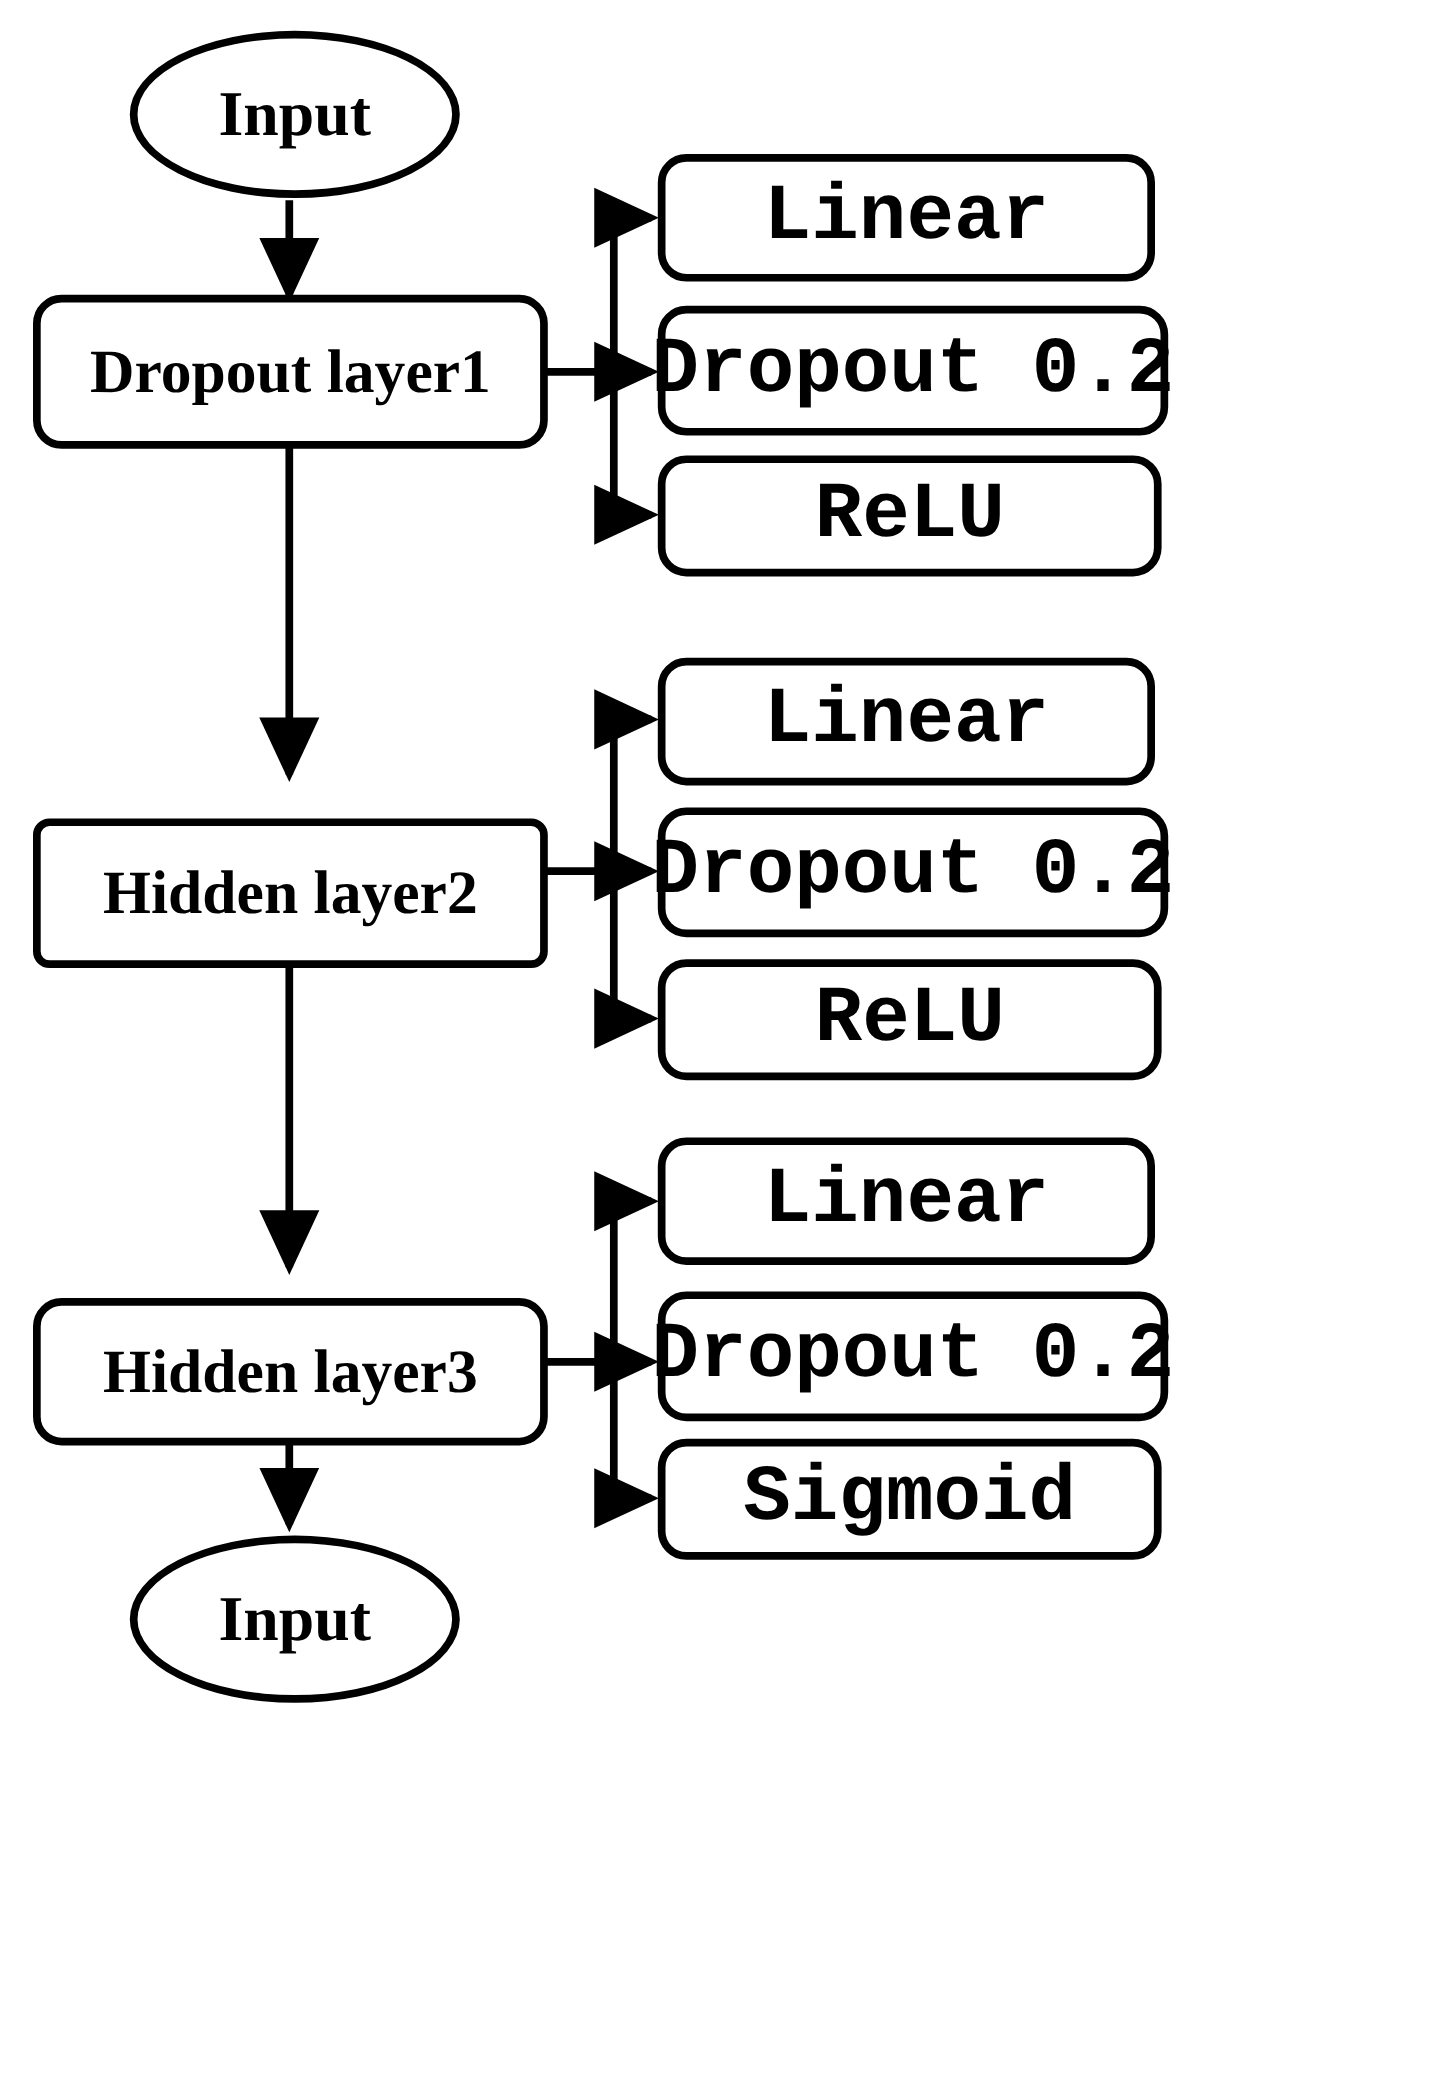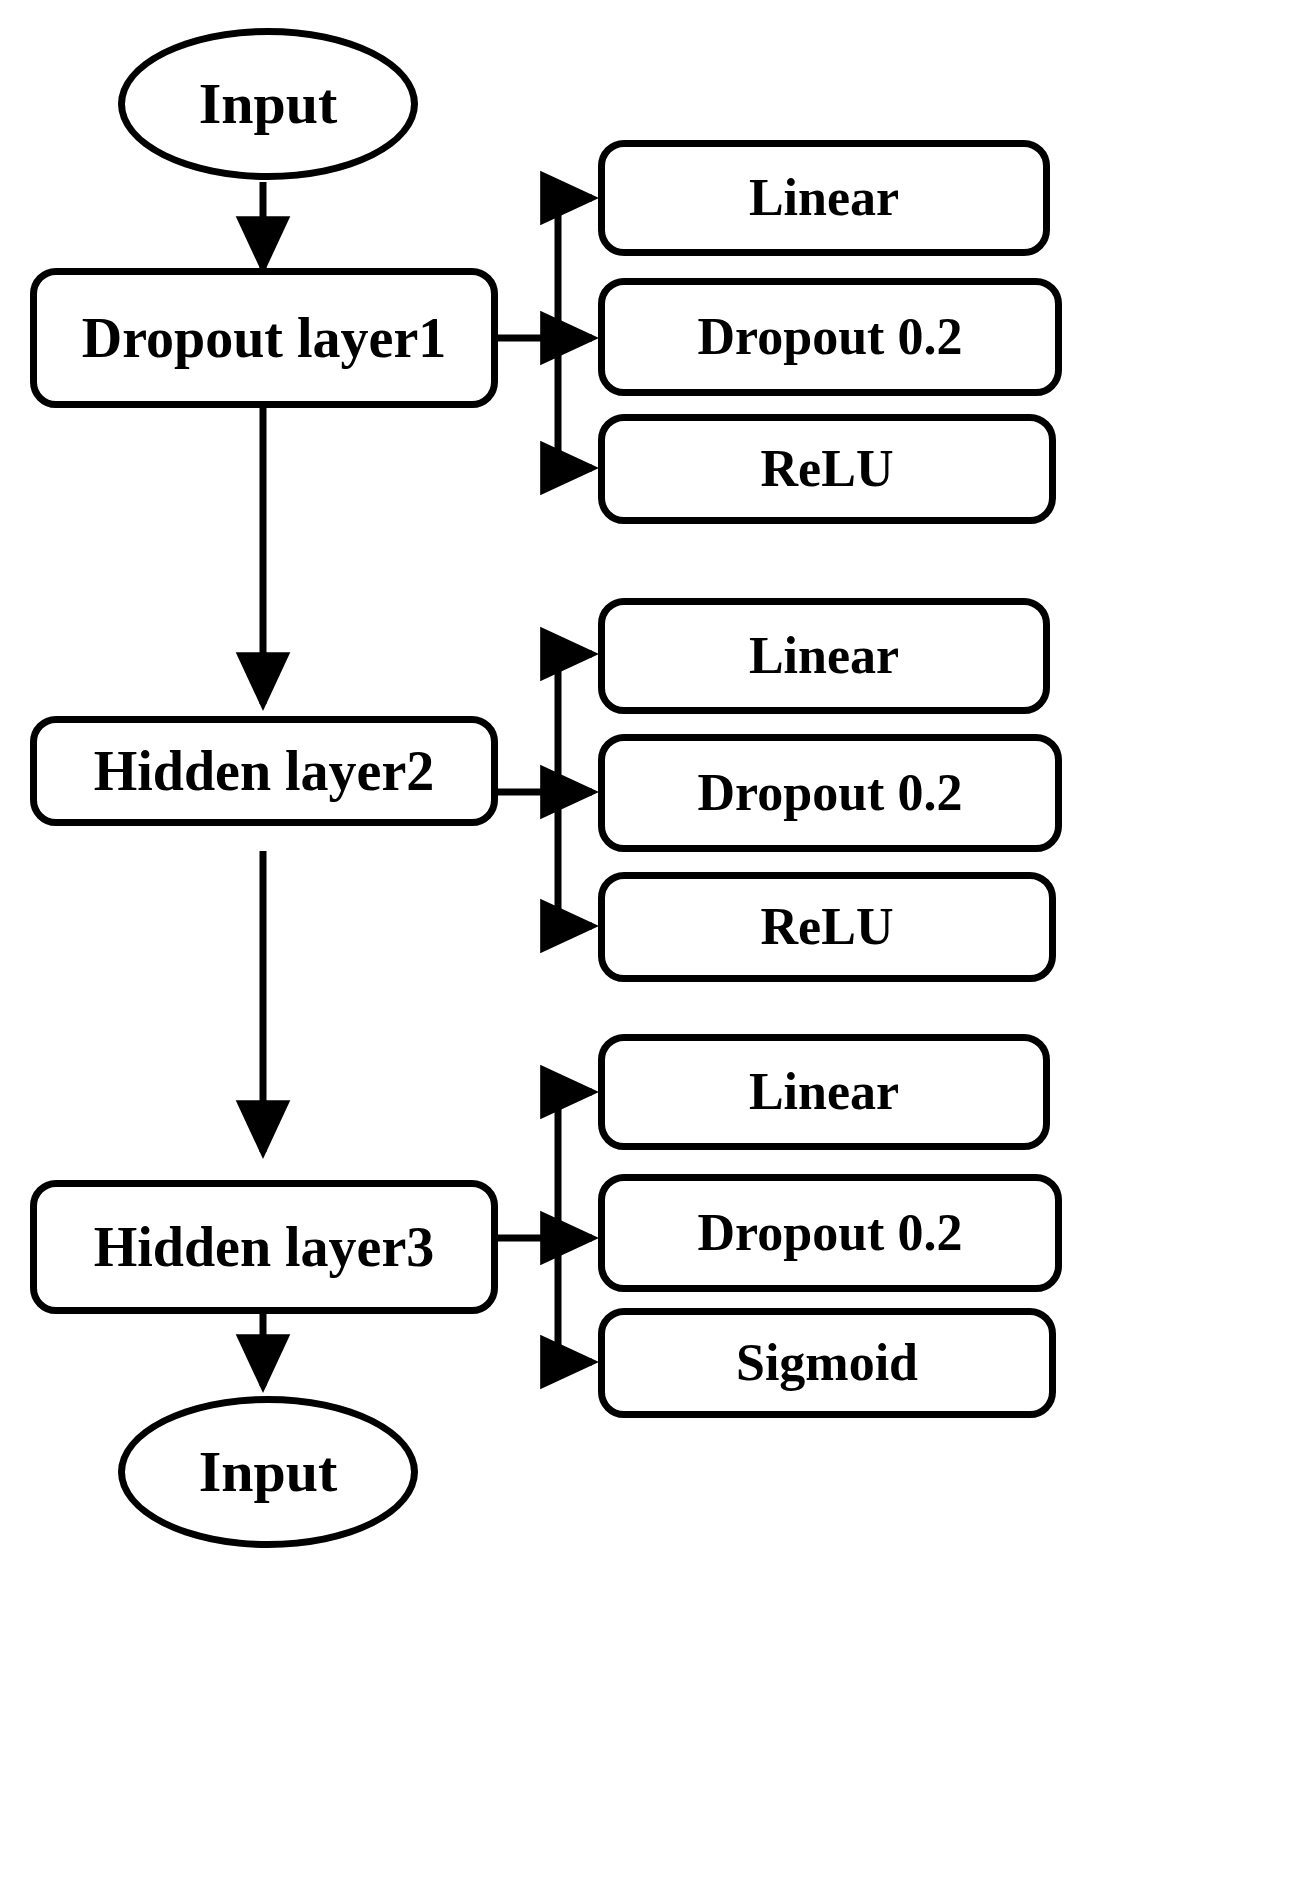--- a/index.html
+++ b/index.html
@@ -42,21 +42,21 @@
   }
   .rbox {
     border: 7px solid #000000;
     border-radius: 26px;
   }
   .ellipse {
     border: 7px solid #000000;
     border-radius: 50%;
   }
   .t-stage { font-size: 56px; }
-  .t-op    { font-size: 52px; }
+  .t-op    { font-size: 72px; font-family: Liberation Mono, monospace; }
   .t-io    { font-size: 58px; }
 </style>
 </head>
 <body>
 
 <div id="diagram-root">
 
   <svg class="layer" viewBox="0 0 1312 1889" xmlns="http://www.w3.org/2000/svg">
     <defs>
       <marker id="ah" markerWidth="9" markerHeight="9" refX="7.4" refY="4.5" orient="auto" markerUnits="strokeWidth">
@@ -94,21 +94,21 @@
   </svg>
 
   <div class="node ellipse t-io" style="left:118px; top:28px; width:300px; height:152px;align-items:center;">
     <span>Input</span>
   </div>
 
   <div class="node rbox t-stage" style="left:30px; top:268px; width:468px; height:140px;">
     <span>Dropout layer1</span>
   </div>
 
-  <div class="node rbox t-stage" style="left:30px; top:716px; width:468px; height:110px;">
+  <div class="node rbox t-stage" style="left:30px; top:744px; width:468px; height:136px;border-radius:15px;">
     <span>Hidden layer2</span>
   </div>
 
   <div class="node rbox t-stage" style="left:30px; top:1164px; width:468px; height:134px;margin-top:16px;">
     <span>Hidden layer3</span>
   </div>
 
   <div class="node ellipse t-io" style="left:118px; top:1396px; width:300px; height:152px;">
     <span>Input</span>
   </div>

